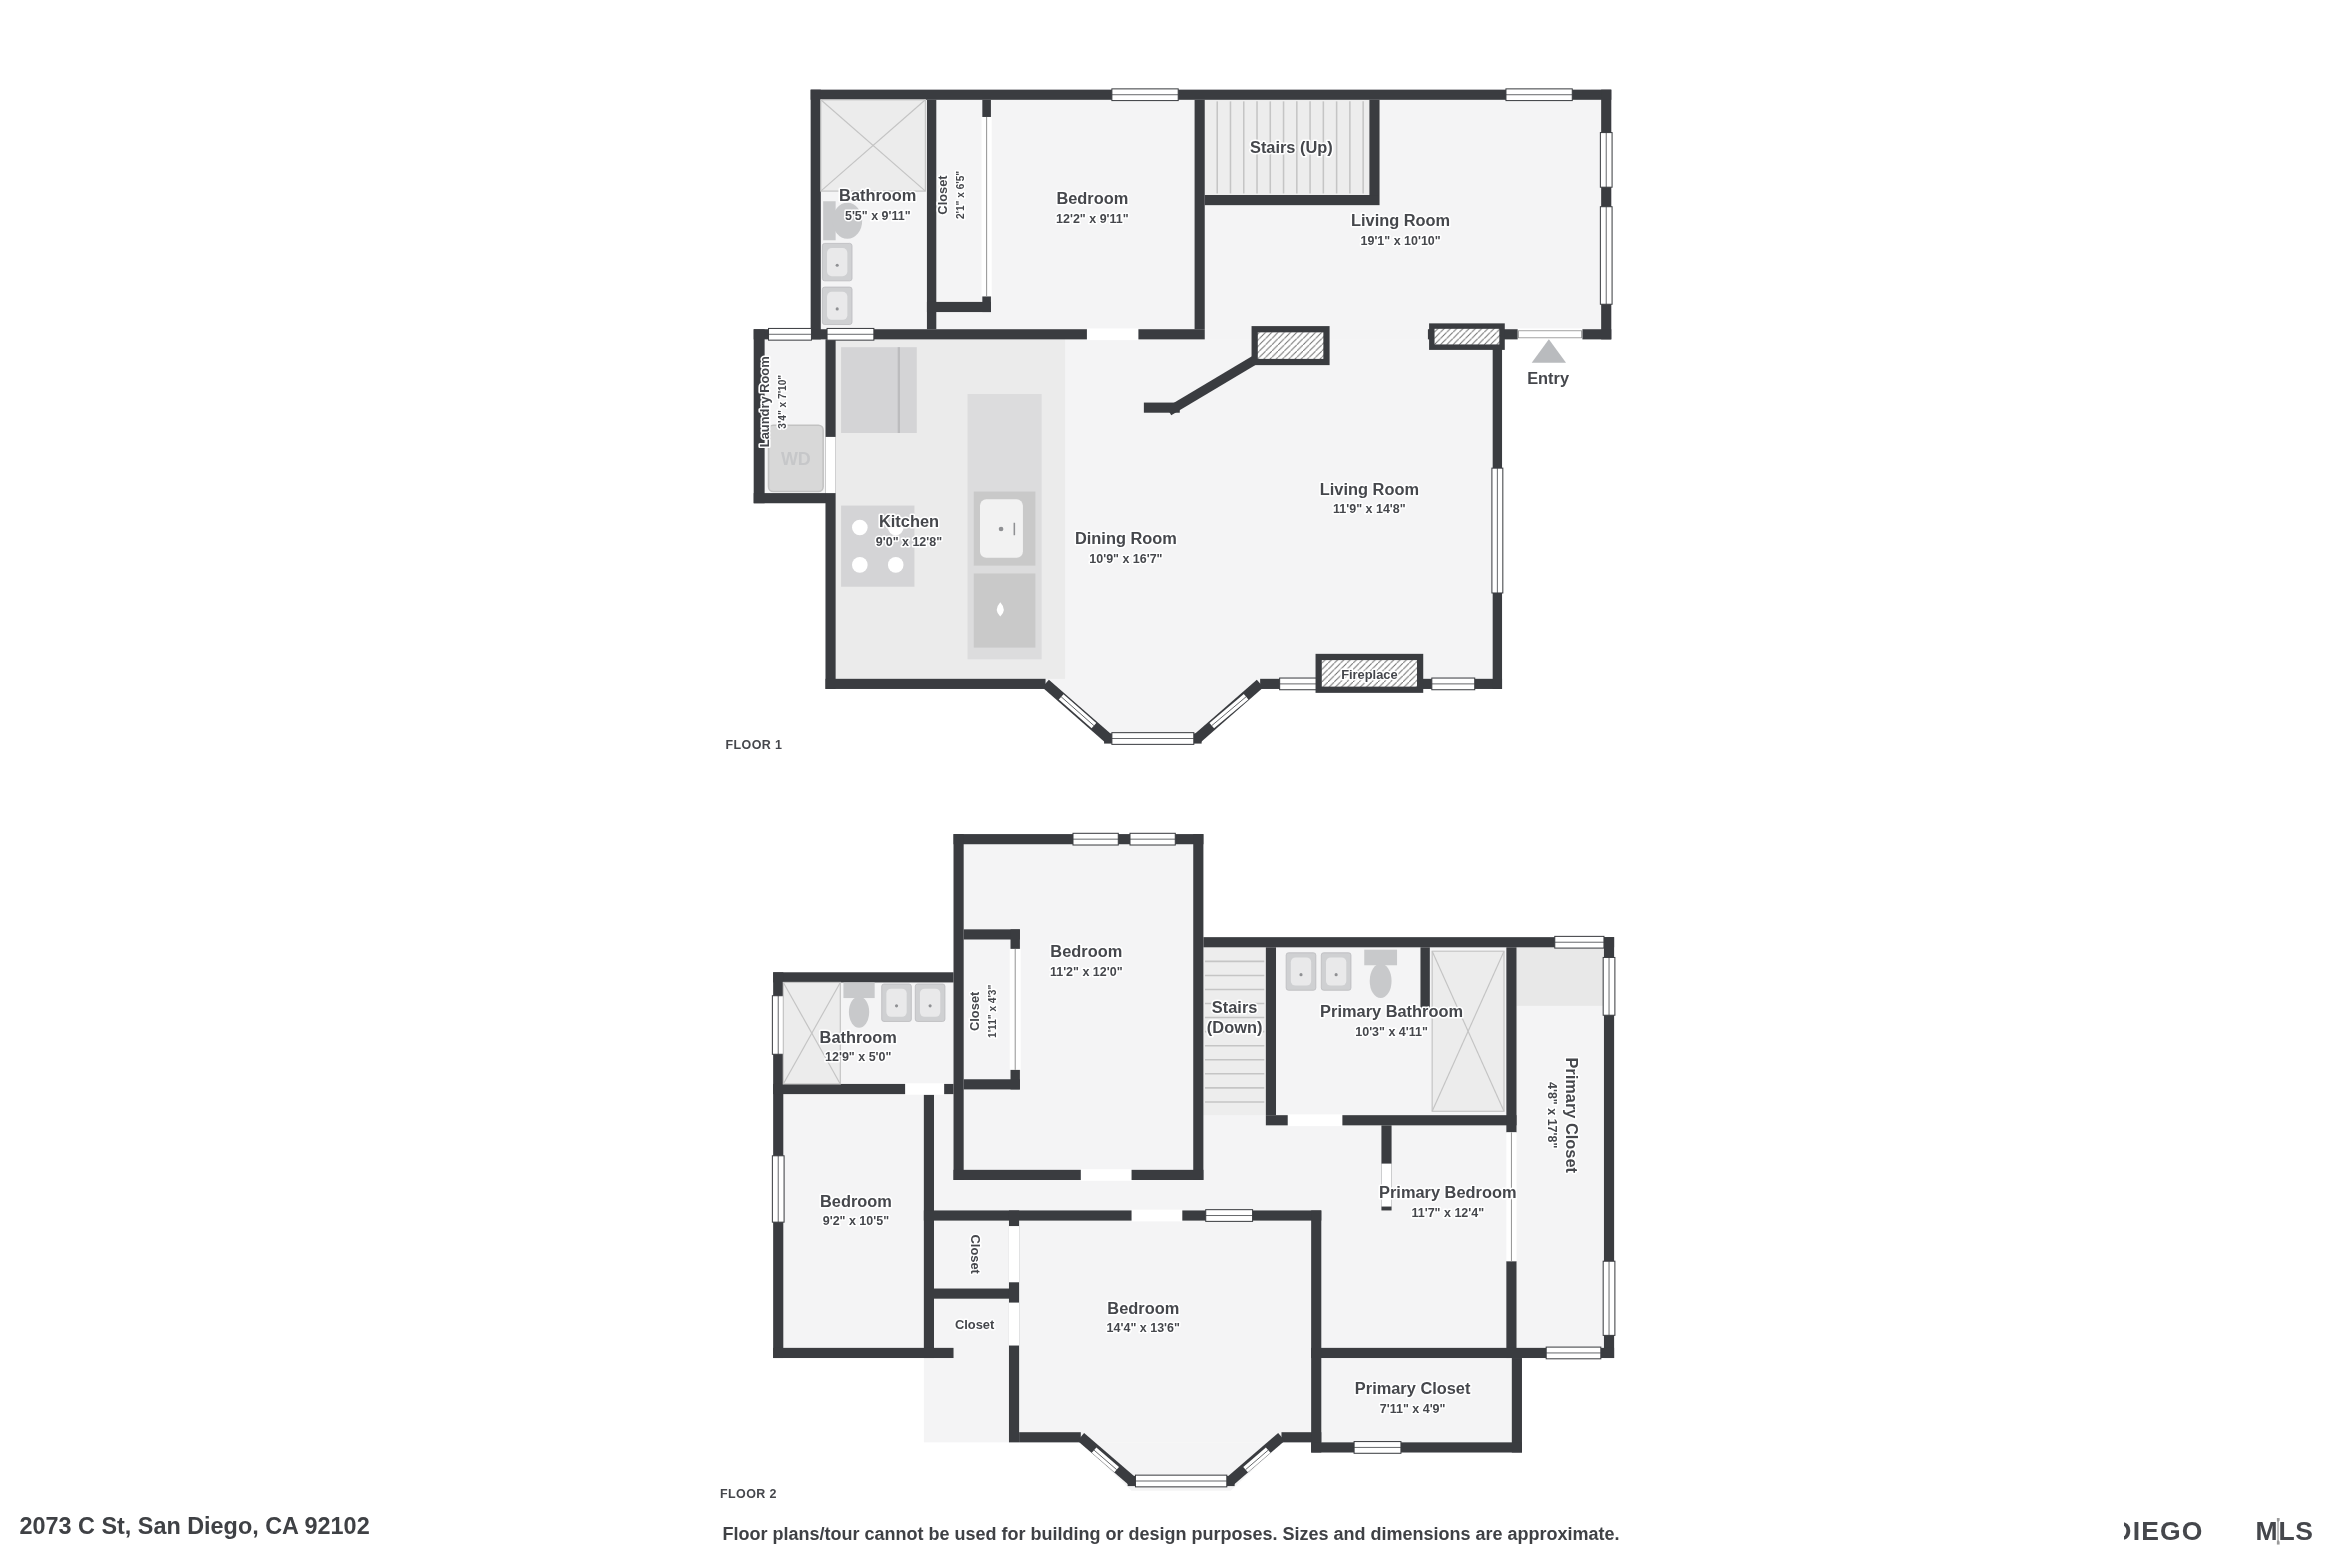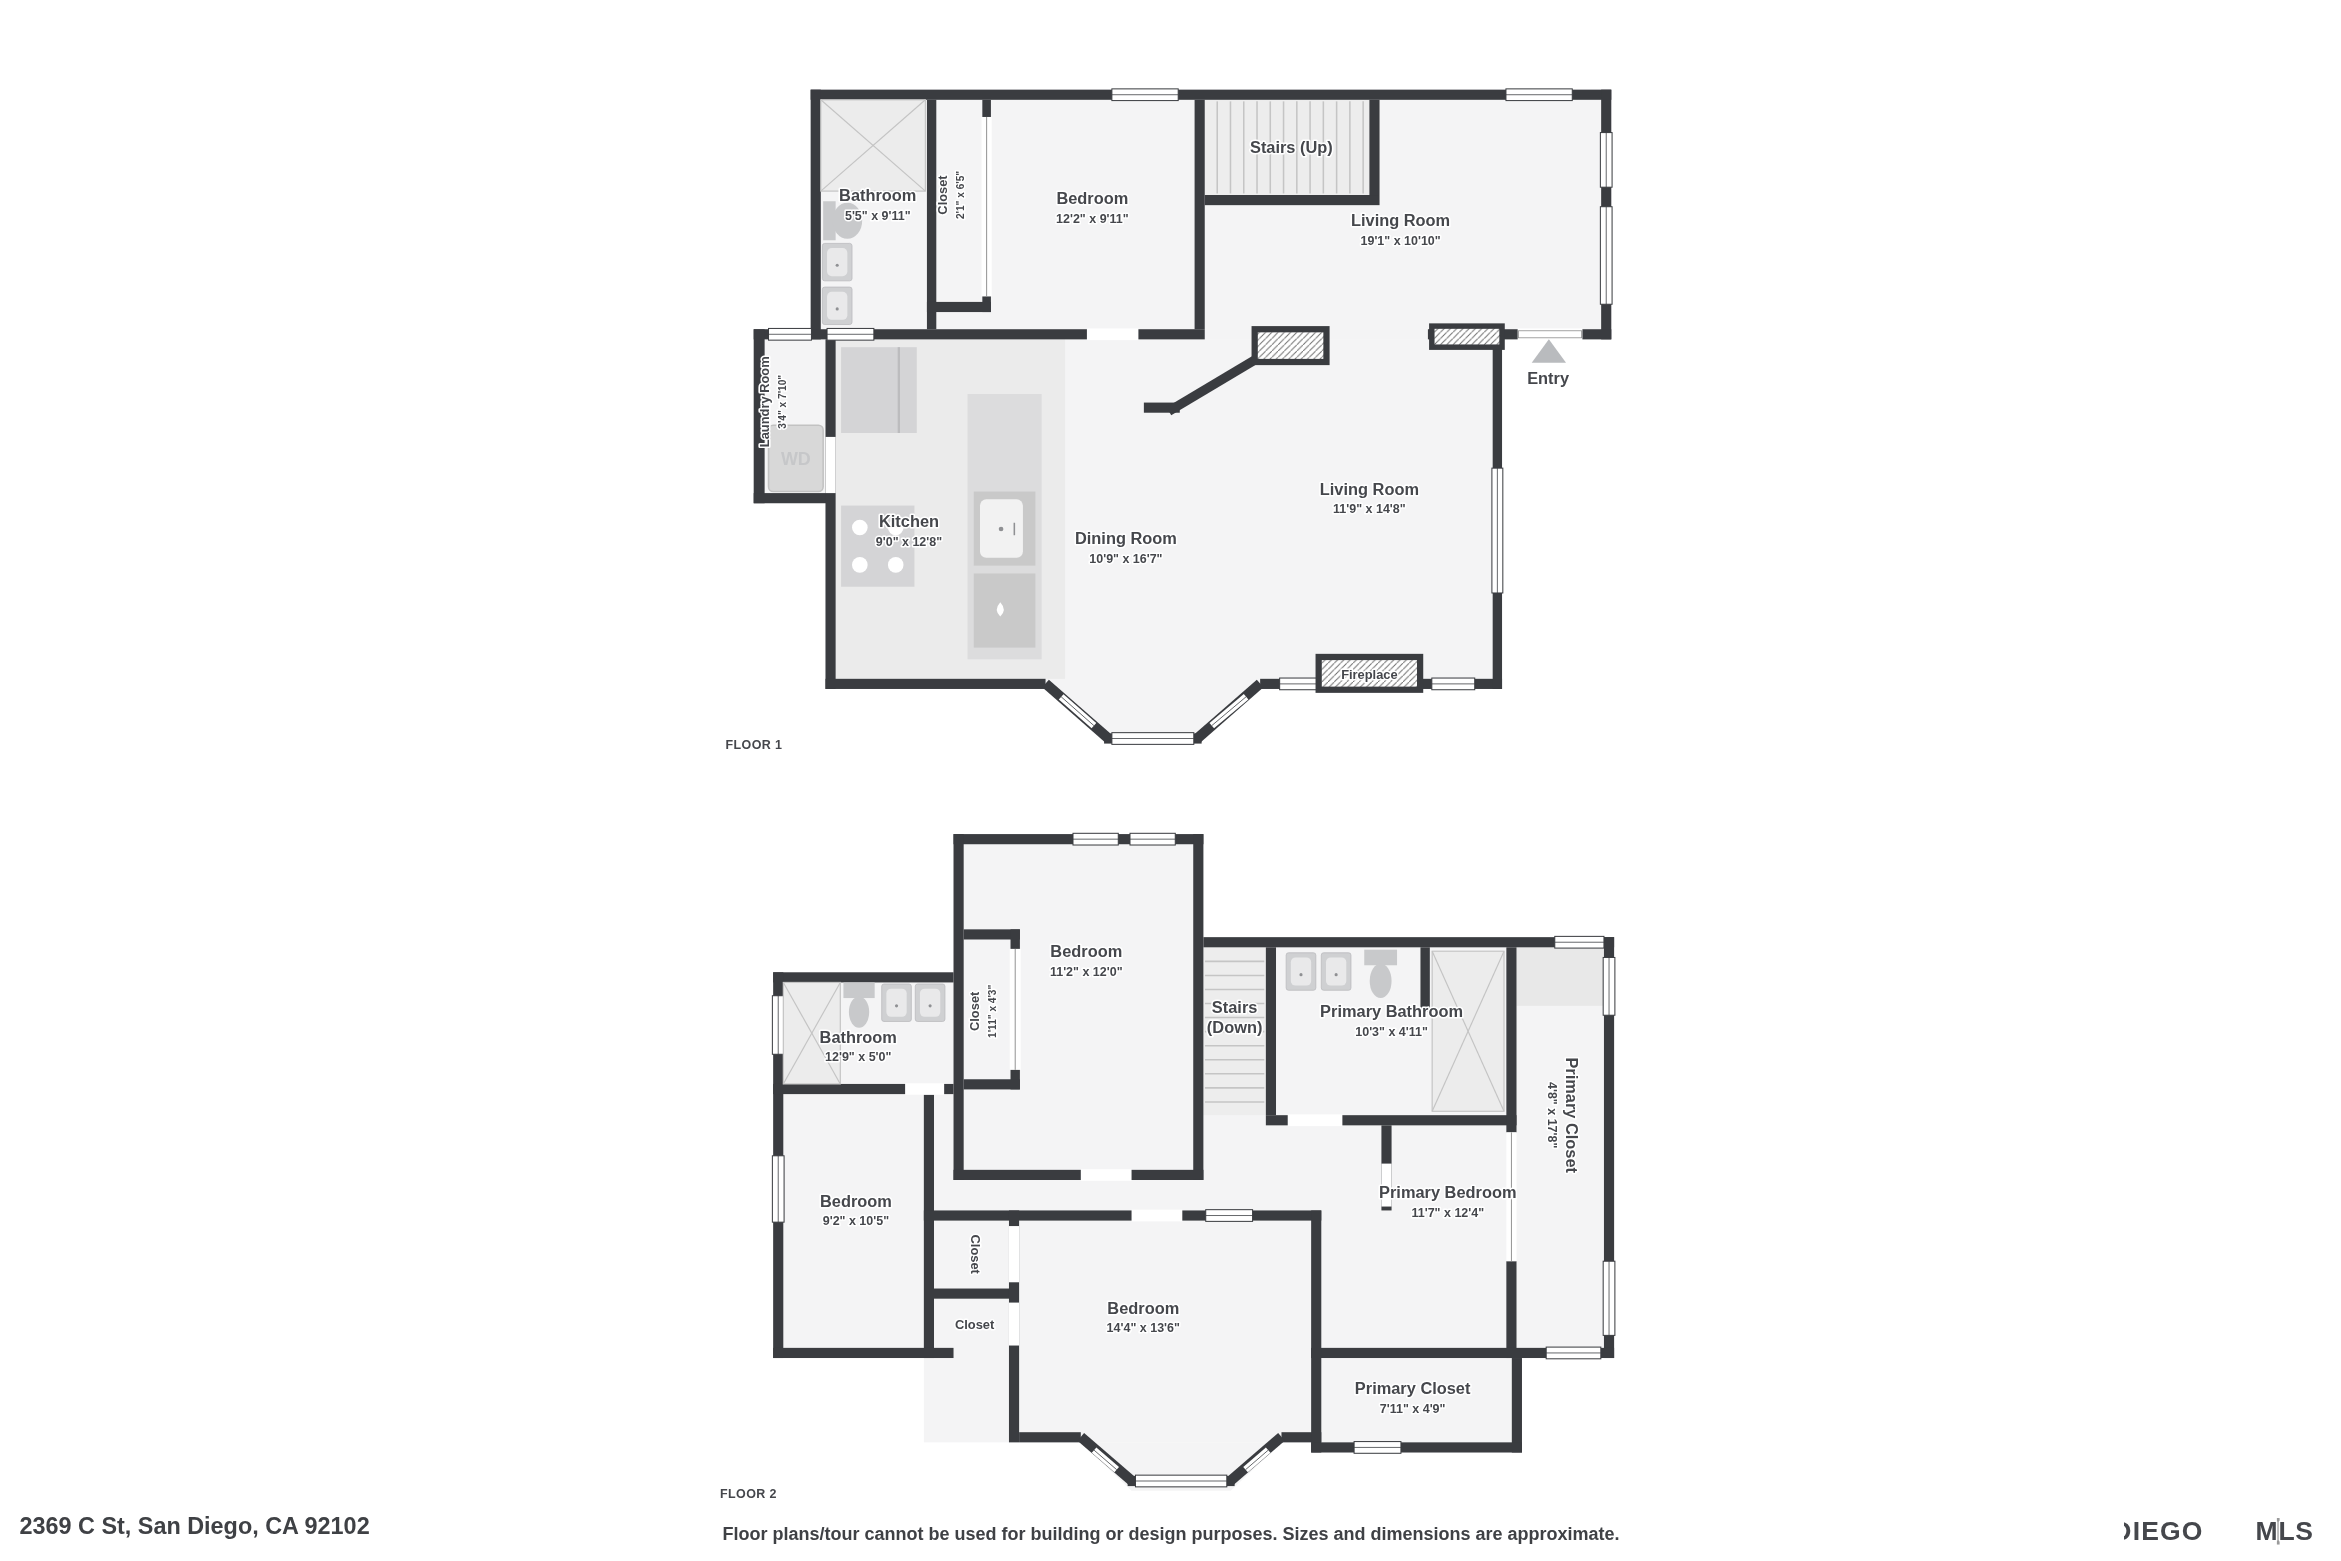--- a/index.html
+++ b/index.html
@@ -363,20 +363,20 @@
   <text class="sm" x="344" y="652">Closet</text>
   <text class="rn" x="560" y="632">Bedroom</text>
   <text class="rd" x="560" y="656">14'4" x 13'6"</text>
   <text class="rn" x="950" y="484">Primary Bedroom</text>
   <text class="rd" x="950" y="509">11'7" x 12'4"</text>
   <text class="rn" x="905" y="735">Primary Closet</text>
   <text class="rd" x="905" y="760">7'11" x 4'9"</text>
   <text class="fl" x="18" y="868">FLOOR 2</text>
 </svg>
 
-<div id="address" class="bottom-bar">2369 C St, San Diego, CA 92102</div>
+<div id="address" class="bottom-bar">2073 C St, San Diego, CA 92102</div>
 <div id="disclaimer" class="bottom-bar">Floor plans/tour cannot be used for building or design purposes. Sizes and dimensions are approximate.</div>
 <svg id="logo" class="bottom-bar" width="195" height="41" viewBox="0 0 250 52">
   <text x="0" y="38" font-size="34" font-weight="bold" letter-spacing="1.5" fill="#ffffff" stroke="#949494" stroke-width="1.3">SAN DIEGO</text>
   <rect x="196" y="10" width="3.5" height="34" fill="#9a9a9a"></rect>
   <text x="206" y="38" font-size="34" font-weight="bold" letter-spacing="1" fill="#ffffff" stroke="#bdbdbd" stroke-width="1.3">MLS</text>
 </svg>
 
 
 </body></html>

